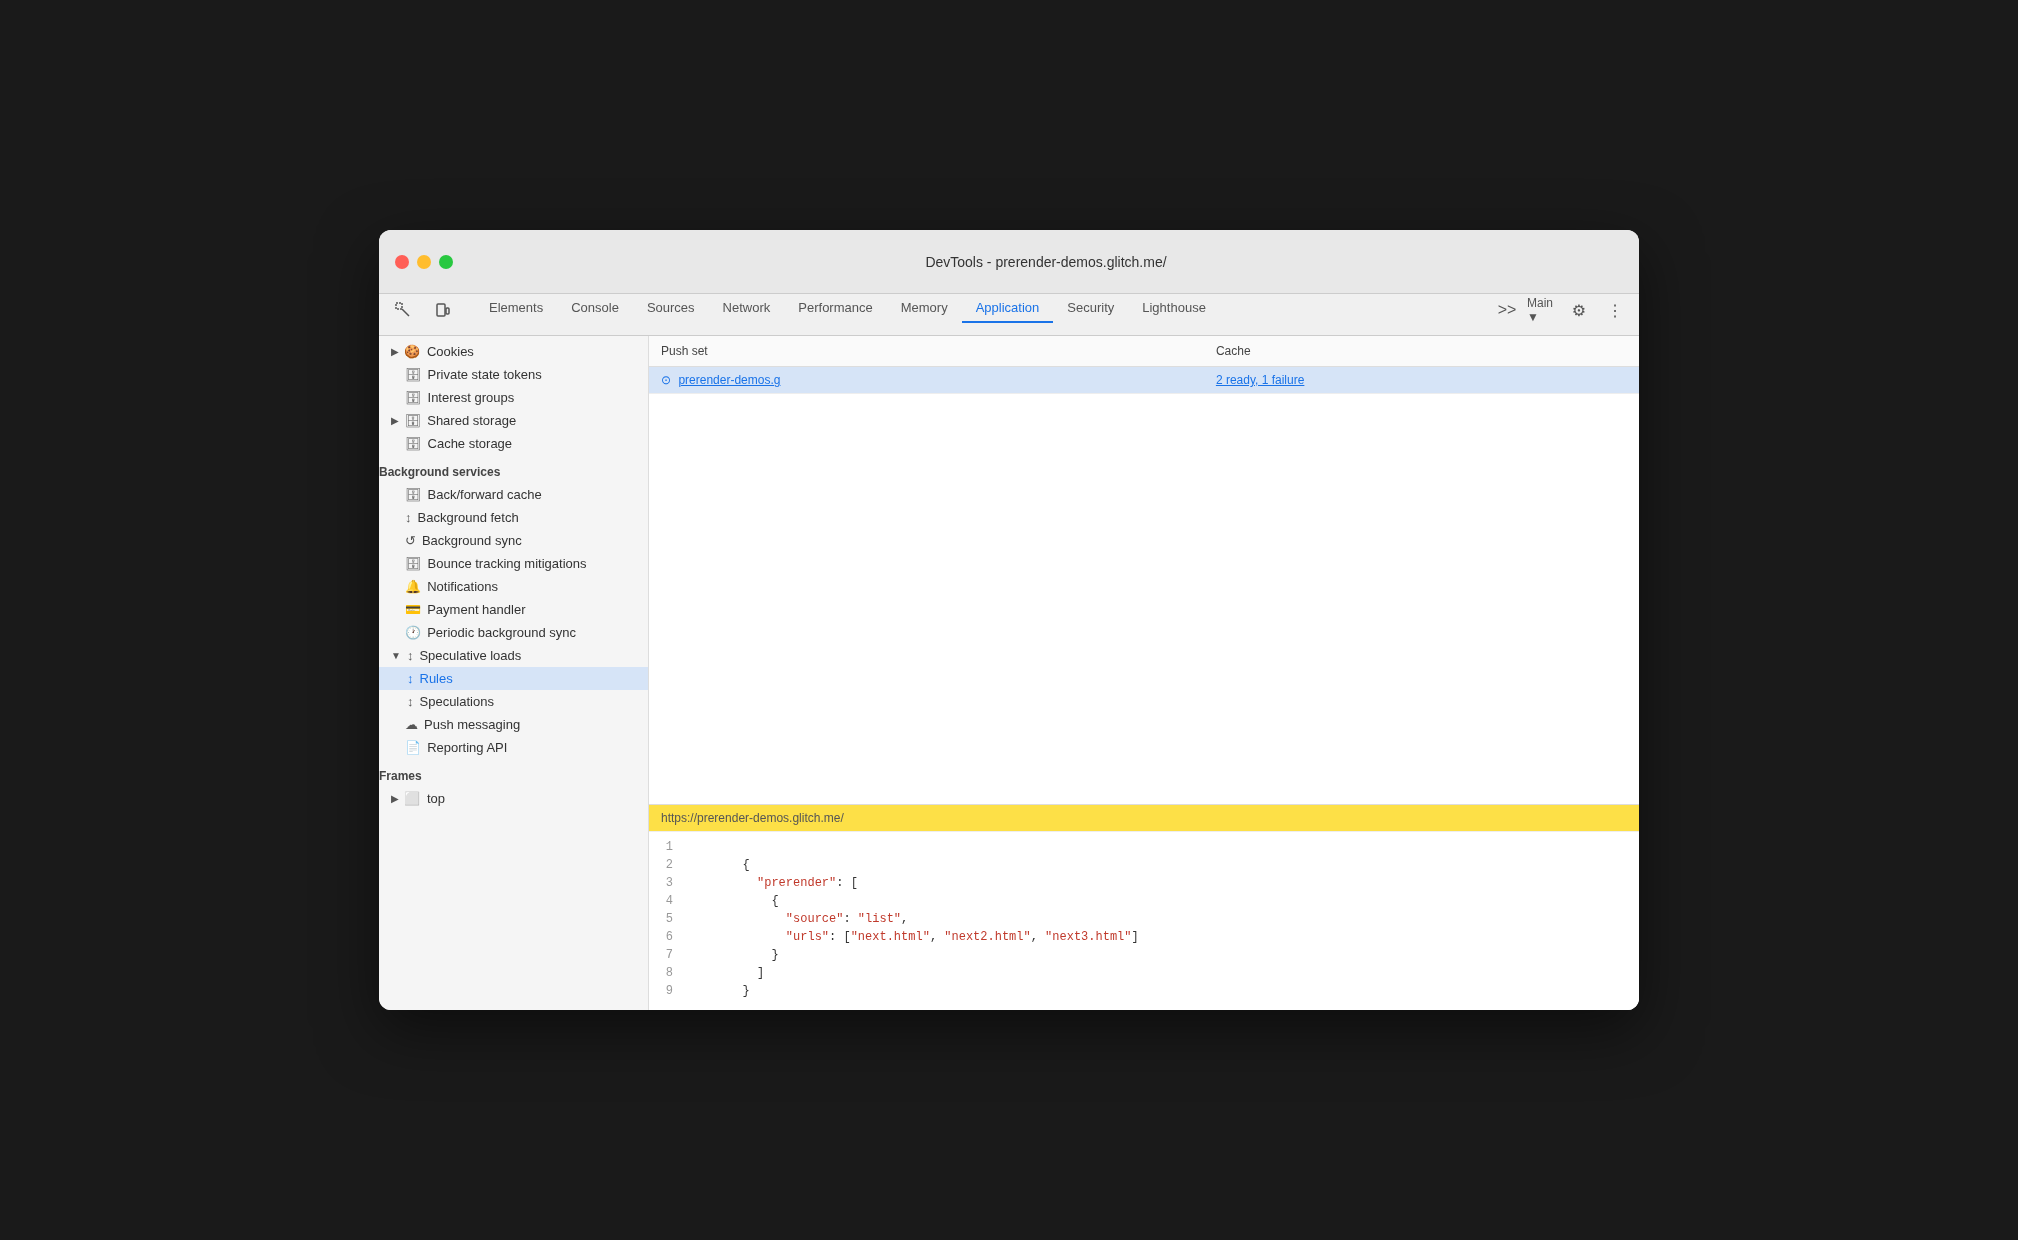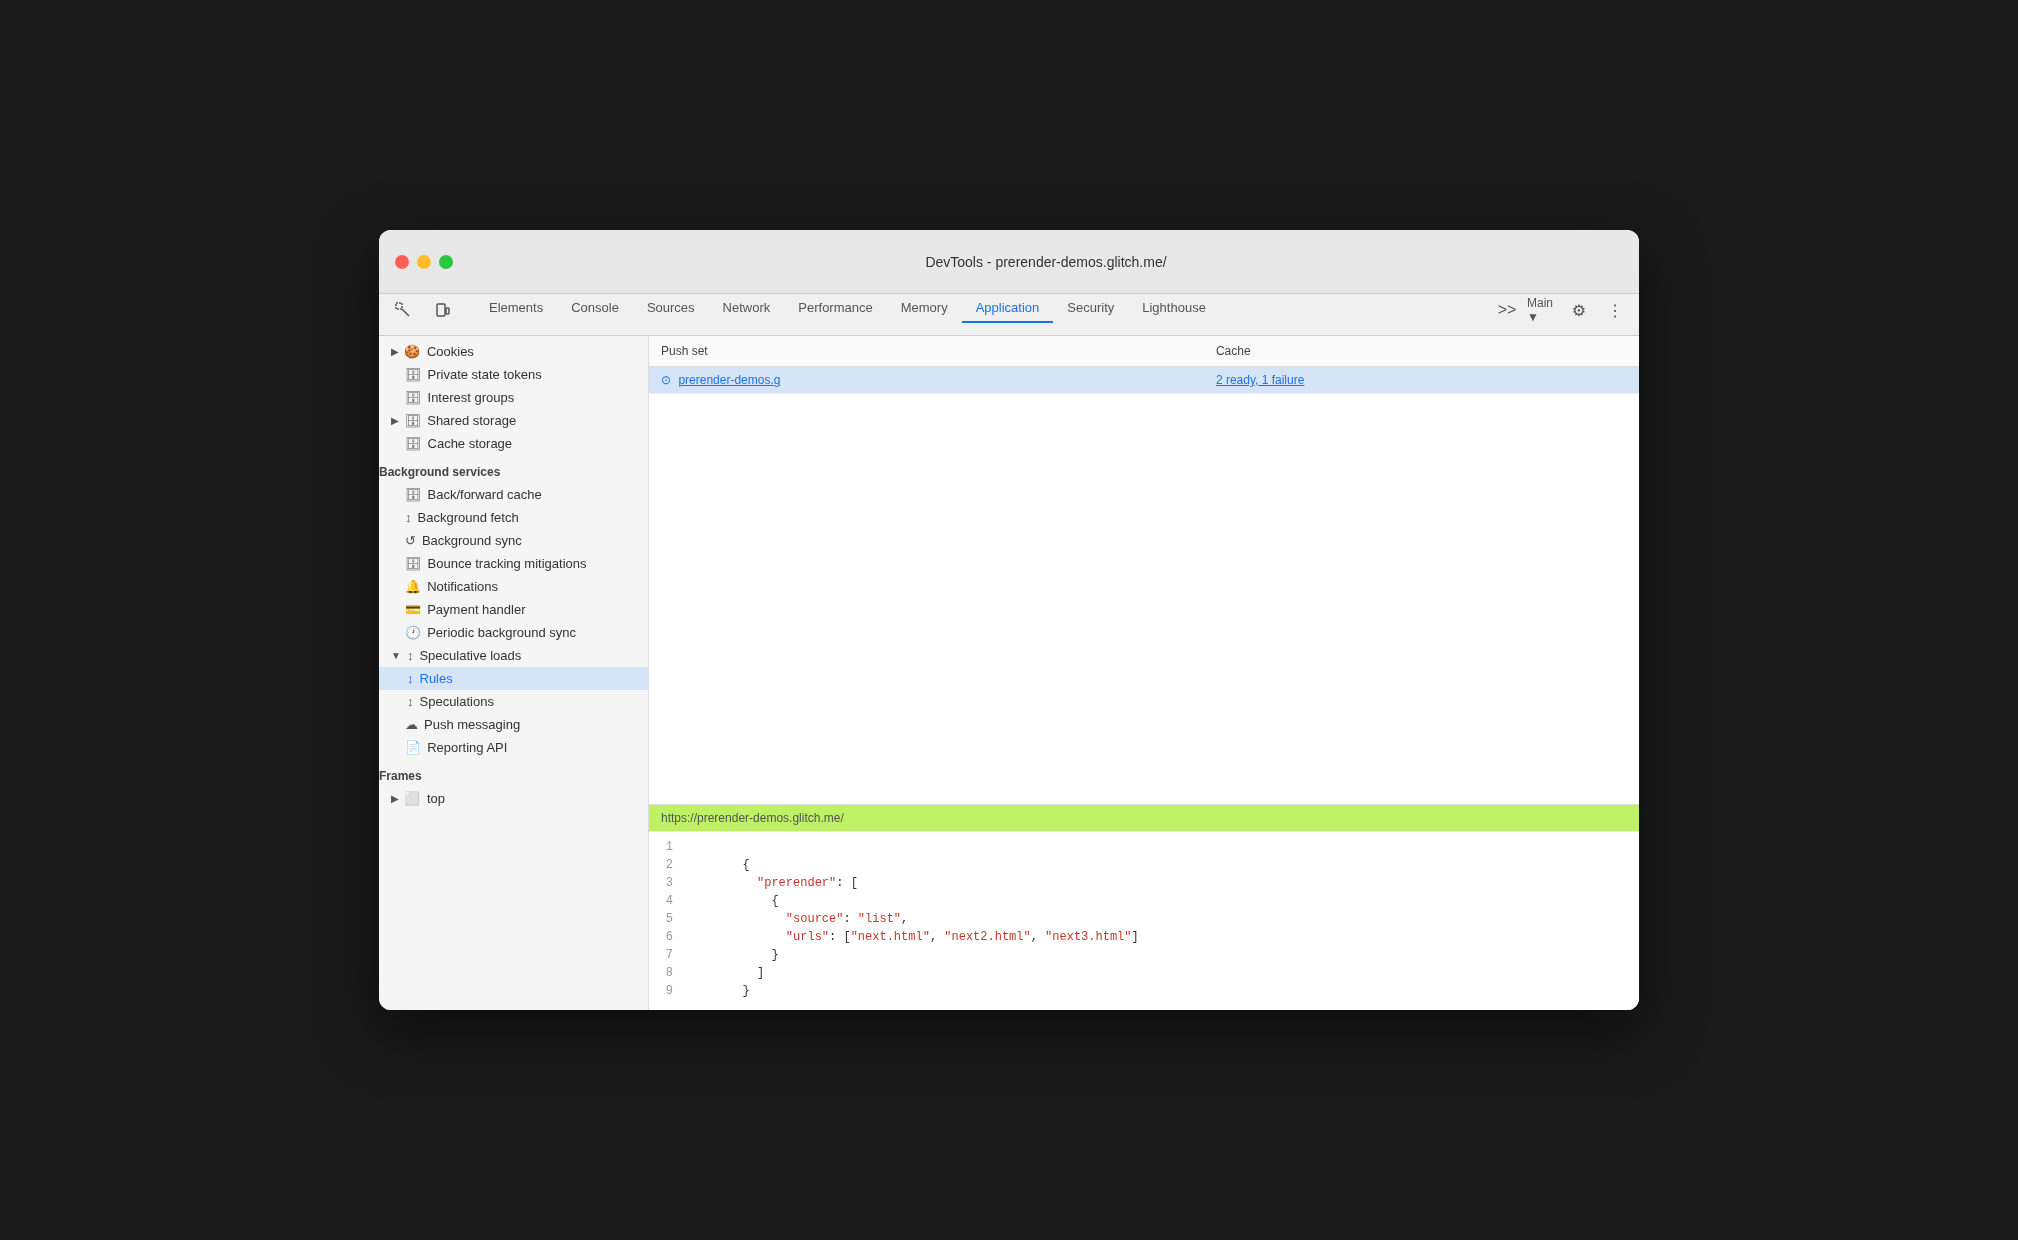--- a/index.html
+++ b/index.html
@@ -184,21 +184,21 @@
     
     .code-panel {
       border-top: 1px solid #ddd;
       background: #fff;
       flex-shrink: 0;
     }
     .code-url {
       padding: 6px 12px;
       font-size: 12px;
       color: #555;
-      background: #bef264;
+      background: #fde047;
       border-bottom: 1px solid #eee;
     }
     .code-area {
       padding: 8px 0;
       font-family: 'Menlo', 'Monaco', 'Courier New', monospace;
       font-size: 12px;
       overflow: auto;
     }
     .code-line {
       display: flex;

